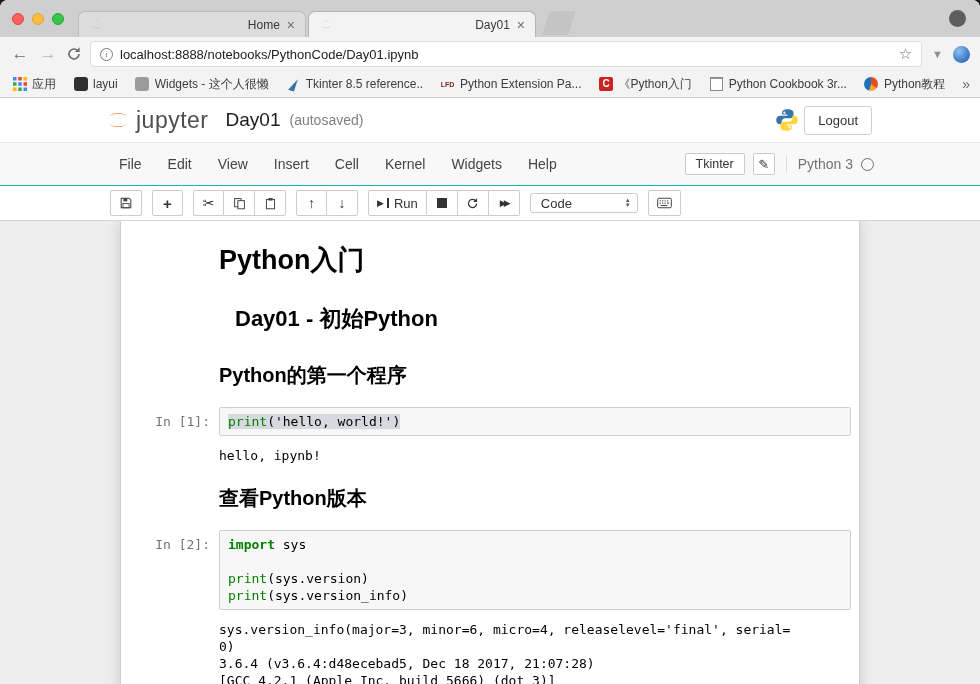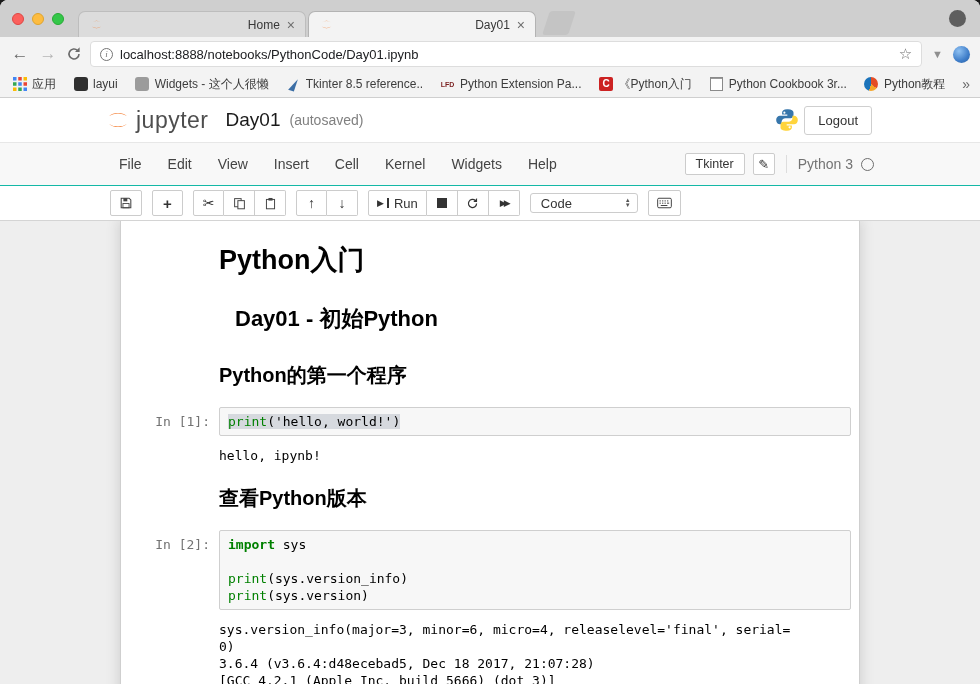--- a/index.html
+++ b/index.html
@@ -364,22 +364,22 @@
         <div class="rendered">
             <h3>查看Python版本</h3>
           </div>
       </div>
 
       <div class="cell">
         <div class="prompt-col">In [2]:</div>
         <div class="input-area">
             <div class="cm-line"><span class="tok-kw">import</span><span class="tok-p"> sys</span></div>
             <div class="cm-line">&nbsp;</div>
+            <div class="cm-line"><span class="tok-nb">print</span><span class="tok-p">(sys.version)</span></div>
             <div class="cm-line"><span class="tok-nb">print</span><span class="tok-p">(sys.version_info)</span></div>
-            <div class="cm-line"><span class="tok-nb">print</span><span class="tok-p">(sys.version)</span></div>
           </div>
       </div>
       <div class="output-row">
         <div class="prompt-col"></div>
         <pre class="output-pre">sys.version_info(major=3, minor=6, micro=4, releaselevel='final', serial=
 0)
 3.6.4 (v3.6.4:d48ecebad5, Dec 18 2017, 21:07:28)
 [GCC 4.2.1 (Apple Inc. build 5666) (dot 3)]</pre>
       </div>
 

